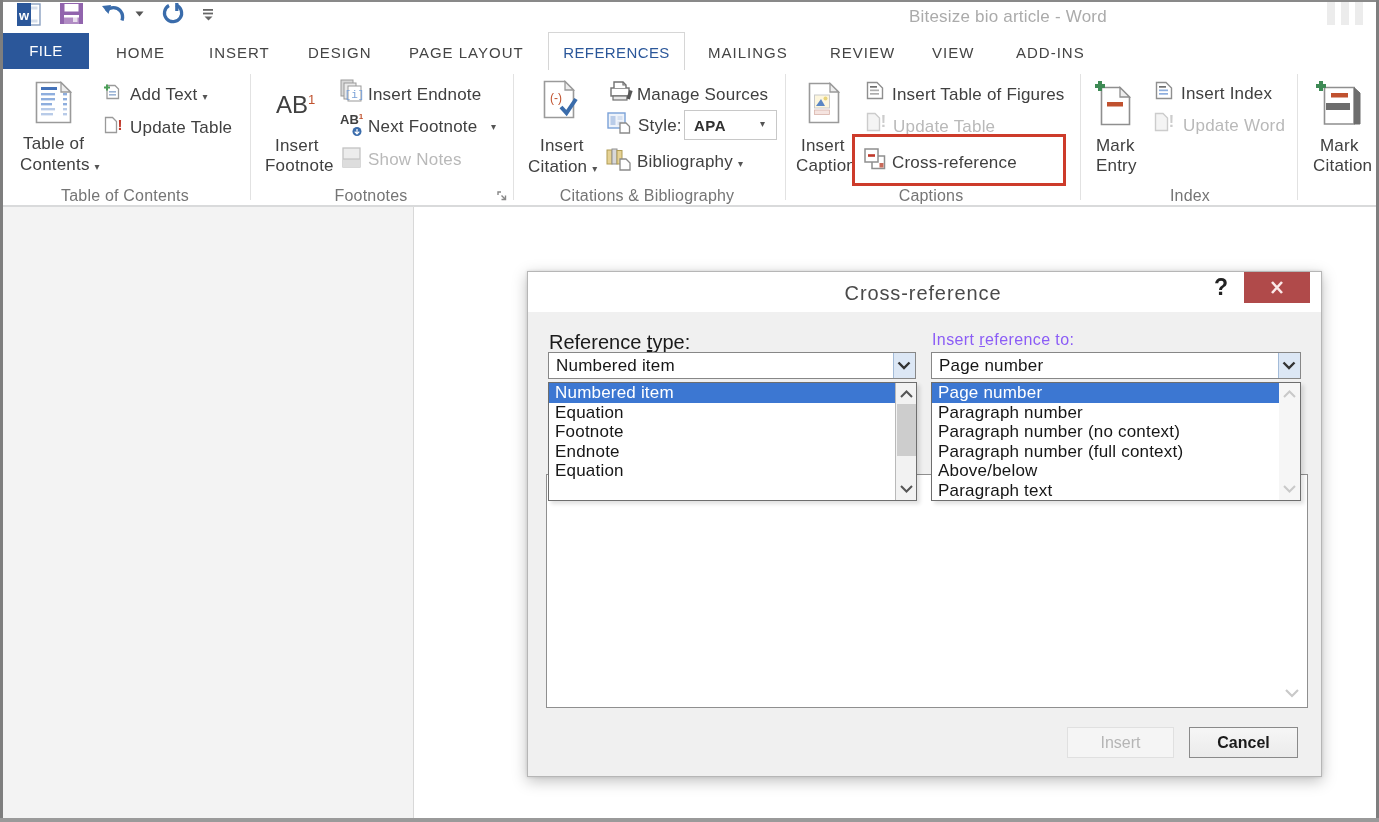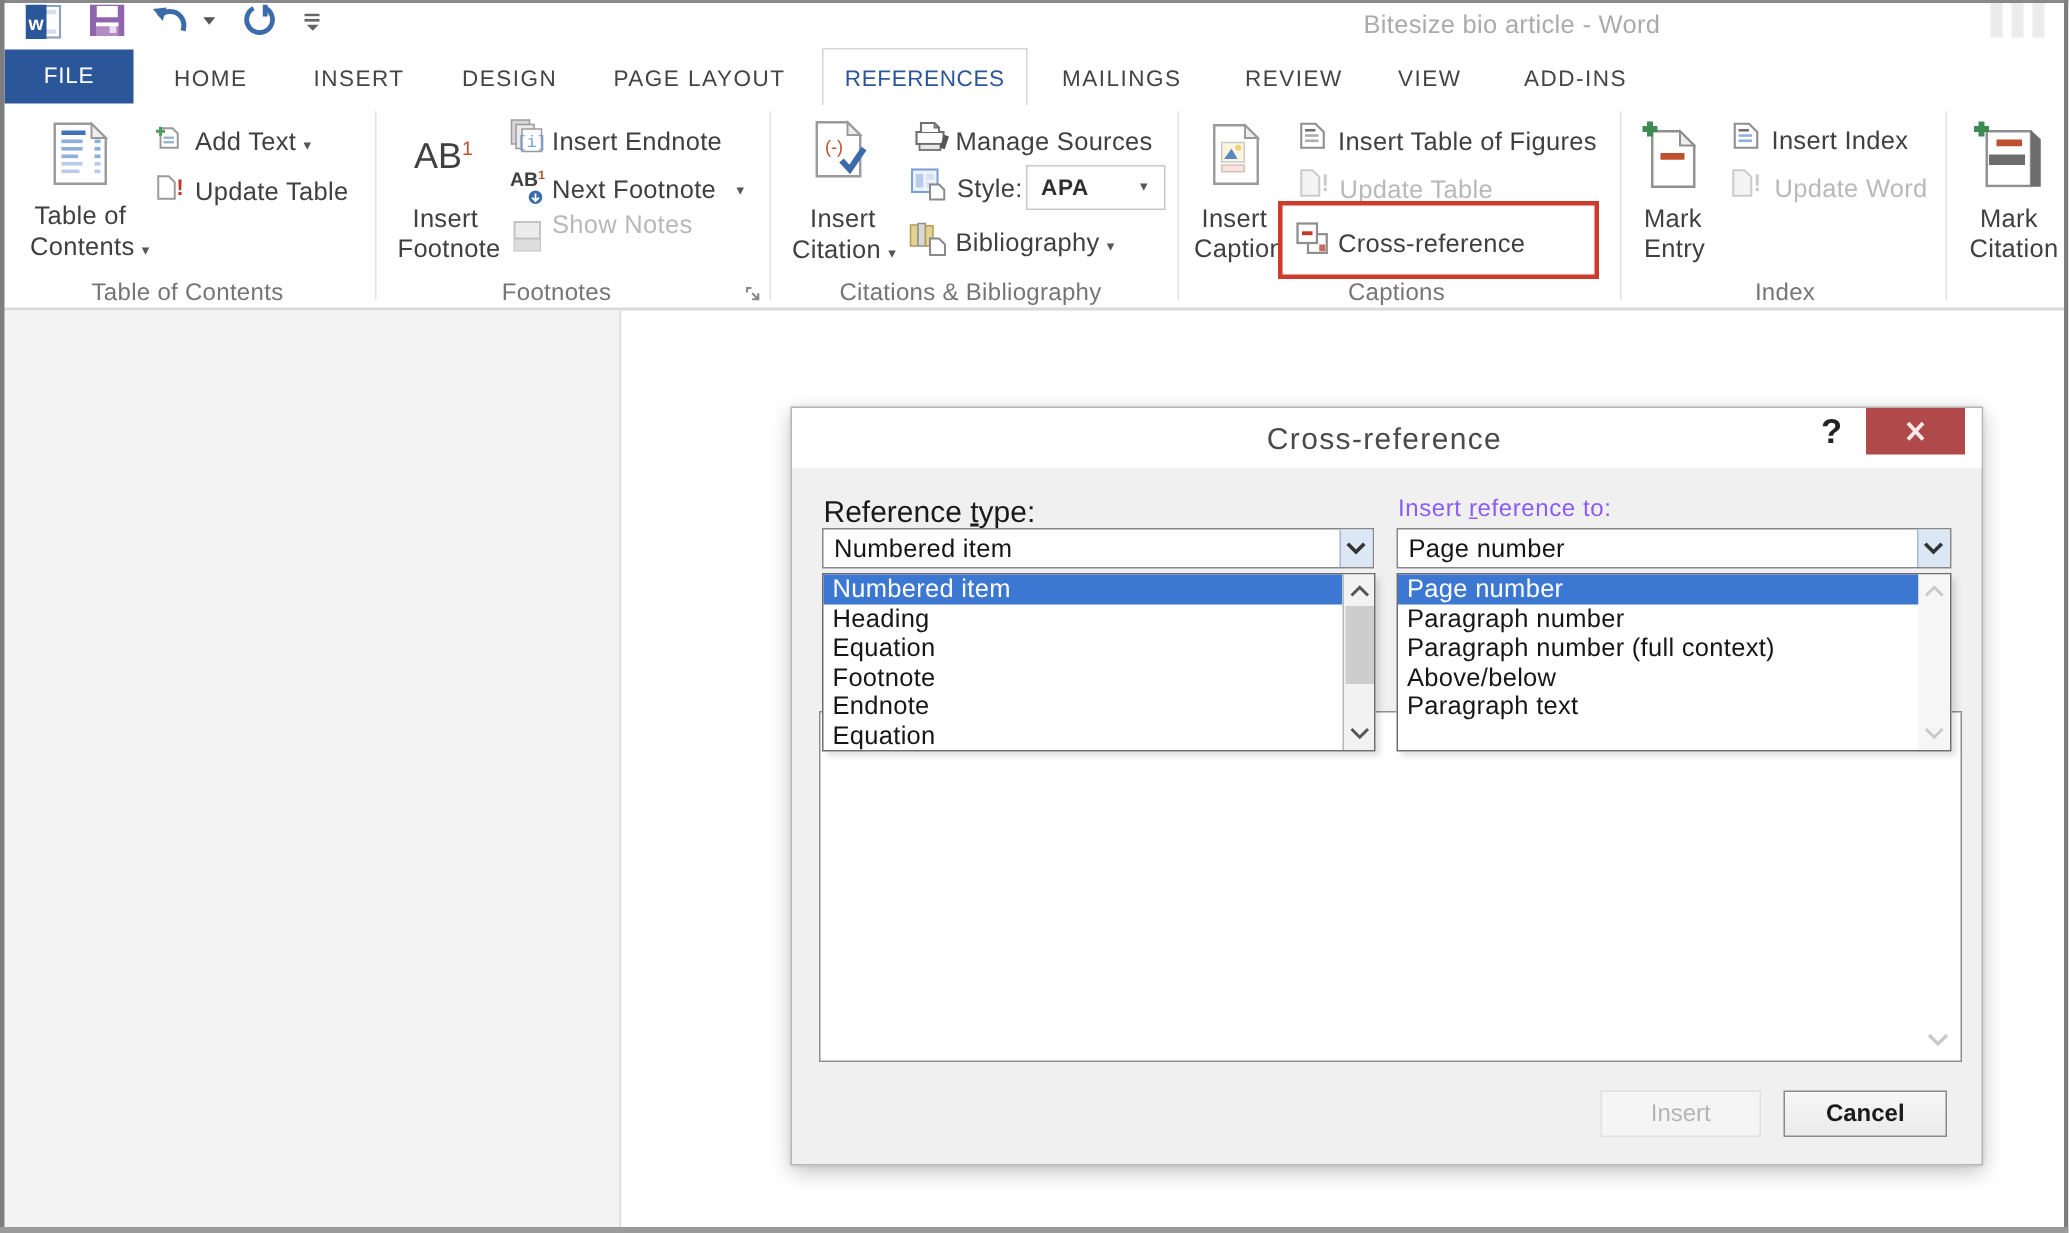--- a/index.html
+++ b/index.html
@@ -139,21 +139,21 @@
   <path d="M5 3 L5 8 M2.7 5.7 L5 8 L7.3 5.7" stroke="#fff" stroke-width="1.2" fill="none"></path>
 </svg>
 <div class="rtxt" style="left:368px;top:117px;">Next Footnote</div>
 <div class="abs" style="left:491px;top:121px;font-size:10px;color:#555;">▾</div>
 
 <svg class="abs" style="left:342px;top:147px;" width="19" height="21" viewBox="0 0 19 21">
   <rect x="1" y="1" width="17" height="19" fill="#ececec" stroke="#c3c3c3" stroke-width="1.3"></rect>
   <rect x="1" y="12" width="17" height="8" fill="#dddddd"></rect>
   <path d="M1 12 L18 12" stroke="#c3c3c3" stroke-width="1.2"></path>
 </svg>
-<div class="gtxt" style="left:368px;top:140px;">Show Notes</div>
+<div class="gtxt" style="left:368px;top:150px;">Show Notes</div>
 
 <svg class="abs" style="left:543px;top:80px;" width="36" height="42" viewBox="0 0 36 42">
   <path d="M1.5 1.5 L22 1.5 L30.5 10 L30.5 37.5 L1.5 37.5 Z" fill="#fff" stroke="#9a9a9a" stroke-width="1.6"></path>
   <path d="M22 1.5 L22 10 L30.5 10 Z" fill="#eee" stroke="#9a9a9a" stroke-width="1.3"></path>
   <text x="13" y="22" font-size="12" fill="#c0522e" text-anchor="middle" font-family="Liberation Sans">(-)</text>
   <path d="M18 27 L23.5 33 L33 19" fill="none" stroke="#3a6cab" stroke-width="4"></path>
 </svg>
 <div class="rtxt" style="left:540px;top:136px;">Insert</div>
 <div class="rtxt" style="left:528px;top:157px;">Citation <span style="font-size:10px;color:#555;">▾</span></div>
 
@@ -286,41 +286,41 @@
 <div class="abs" style="left:931px;top:352px;width:370px;height:27px;background:#fff;border:1px solid #878787;"></div>
 <div class="abs" style="left:939px;top:356px;font-size:17px;color:#161616;letter-spacing:0.2px;">Page number</div>
 <div class="abs" style="left:1278px;top:353px;width:22px;height:25px;background:#dce7f5;border-left:1px solid #a3bbd8;"></div>
 <svg class="abs" style="left:1282px;top:361px;" width="14" height="9" viewBox="0 0 14 9">
     <path d="M1.5 1.5 L7 7 L12.5 1.5" fill="none" stroke="#333" stroke-width="2.4"></path>
   </svg>
 
 <div class="abs" style="left:548px;top:382px;width:369px;height:119px;background:#fff;border:1px solid #6e6e6e;box-shadow:3px 3px 4px rgba(0,0,0,0.12);">
   <div style="position:absolute;left:0;top:0;width:346px;">
     <div class="row" style="background:#3c77d2;color:#fff;">Numbered item</div>
-    <div class="row">Heading</div>
     <div class="row">Equation</div>
     <div class="row">Footnote</div>
     <div class="row">Endnote</div>
     <div class="row">Equation</div>
   </div>
   <div style="position:absolute;right:0;top:0;width:21px;height:117px;background:#f2f2f2;border-left:1px solid #b9b9b9;">
     <svg style="position:absolute;top:6px;left:3px;" width="15" height="10" viewBox="0 0 15 10">
         <path d="M2 8 L7.5 2.5 L13 8" fill="none" stroke="#555" stroke-width="2"></path>
       </svg>
     <div style="position:absolute;top:21px;left:1px;width:19px;height:52px;background:#cdcdcd;"></div>
     <svg style="position:absolute;bottom:6px;left:3px;" width="15" height="10" viewBox="0 0 15 10">
         <path d="M2 2 L7.5 7.5 L13 2" fill="none" stroke="#555" stroke-width="2"></path>
       </svg>
   </div>
 </div>
 
 <div class="abs" style="left:931px;top:382px;width:370px;height:119px;background:#fff;border:1px solid #6e6e6e;box-shadow:3px 3px 4px rgba(0,0,0,0.12);">
   <div style="position:absolute;left:0;top:0;width:347px;">
     <div class="row" style="background:#3c77d2;color:#fff;">Page number</div>
     <div class="row">Paragraph number</div>
+    <div class="row">Paragraph number (no context)</div>
     <div class="row">Paragraph number (full context)</div>
     <div class="row">Above/below</div>
     <div class="row">Paragraph text</div>
   </div>
   <div style="position:absolute;right:0;top:0;width:21px;height:117px;background:#f6f6f6;">
     <svg style="position:absolute;top:6px;left:3px;" width="15" height="10" viewBox="0 0 15 10">
         <path d="M2 8 L7.5 2.5 L13 8" fill="none" stroke="#c9c9c9" stroke-width="2"></path>
       </svg>
     <svg style="position:absolute;bottom:6px;left:3px;" width="15" height="10" viewBox="0 0 15 10">
         <path d="M2 2 L7.5 7.5 L13 2" fill="none" stroke="#c9c9c9" stroke-width="2"></path>

